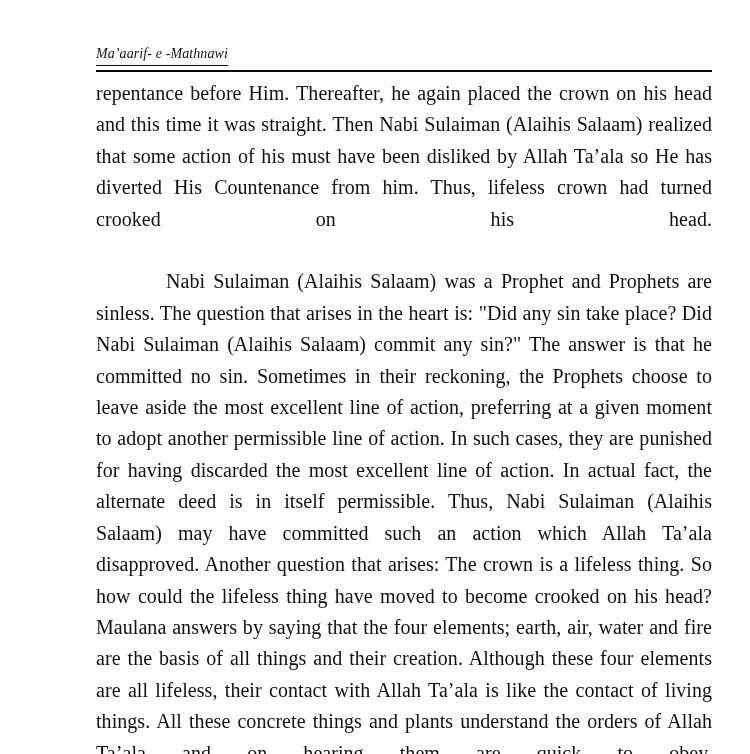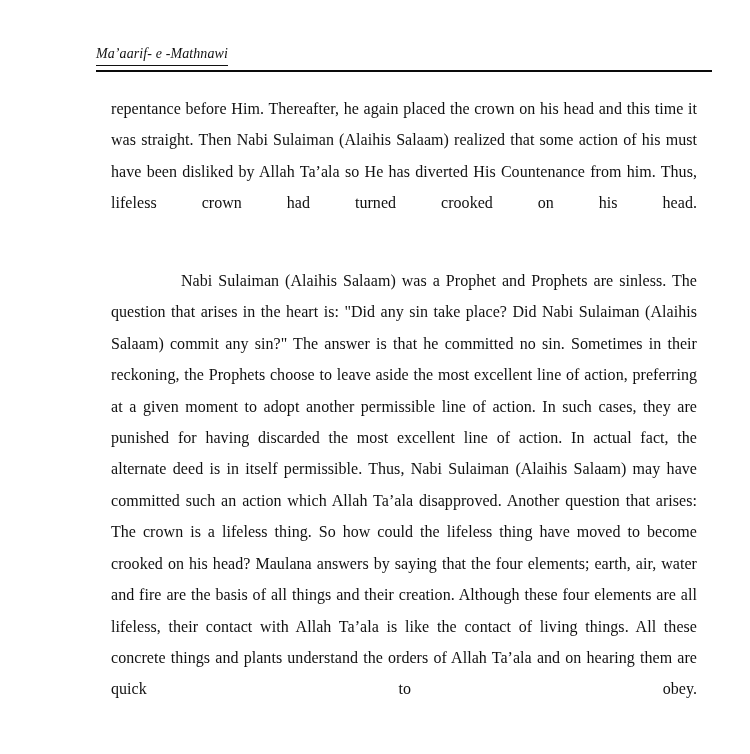--- a/index.html
+++ b/index.html
@@ -46,24 +46,24 @@
   }
 
   
   .body-block {
     position: absolute;
     left: 96px;
     top: 78px;
     width: 616px;
   }
   .para {
-    margin: 15px;
+    margin: 0;
     text-align: justify;
     text-justify: inter-word;
-    font-size: 16px;
+    font-size: 20px;
     line-height: 31.4px;
     letter-spacing: 0.05px;
     word-spacing: 0.2px;
     color: #101010;
   }
   .para.first-para {
     text-indent: 0;
   }
   .para.indented {
     text-indent: 70px;

